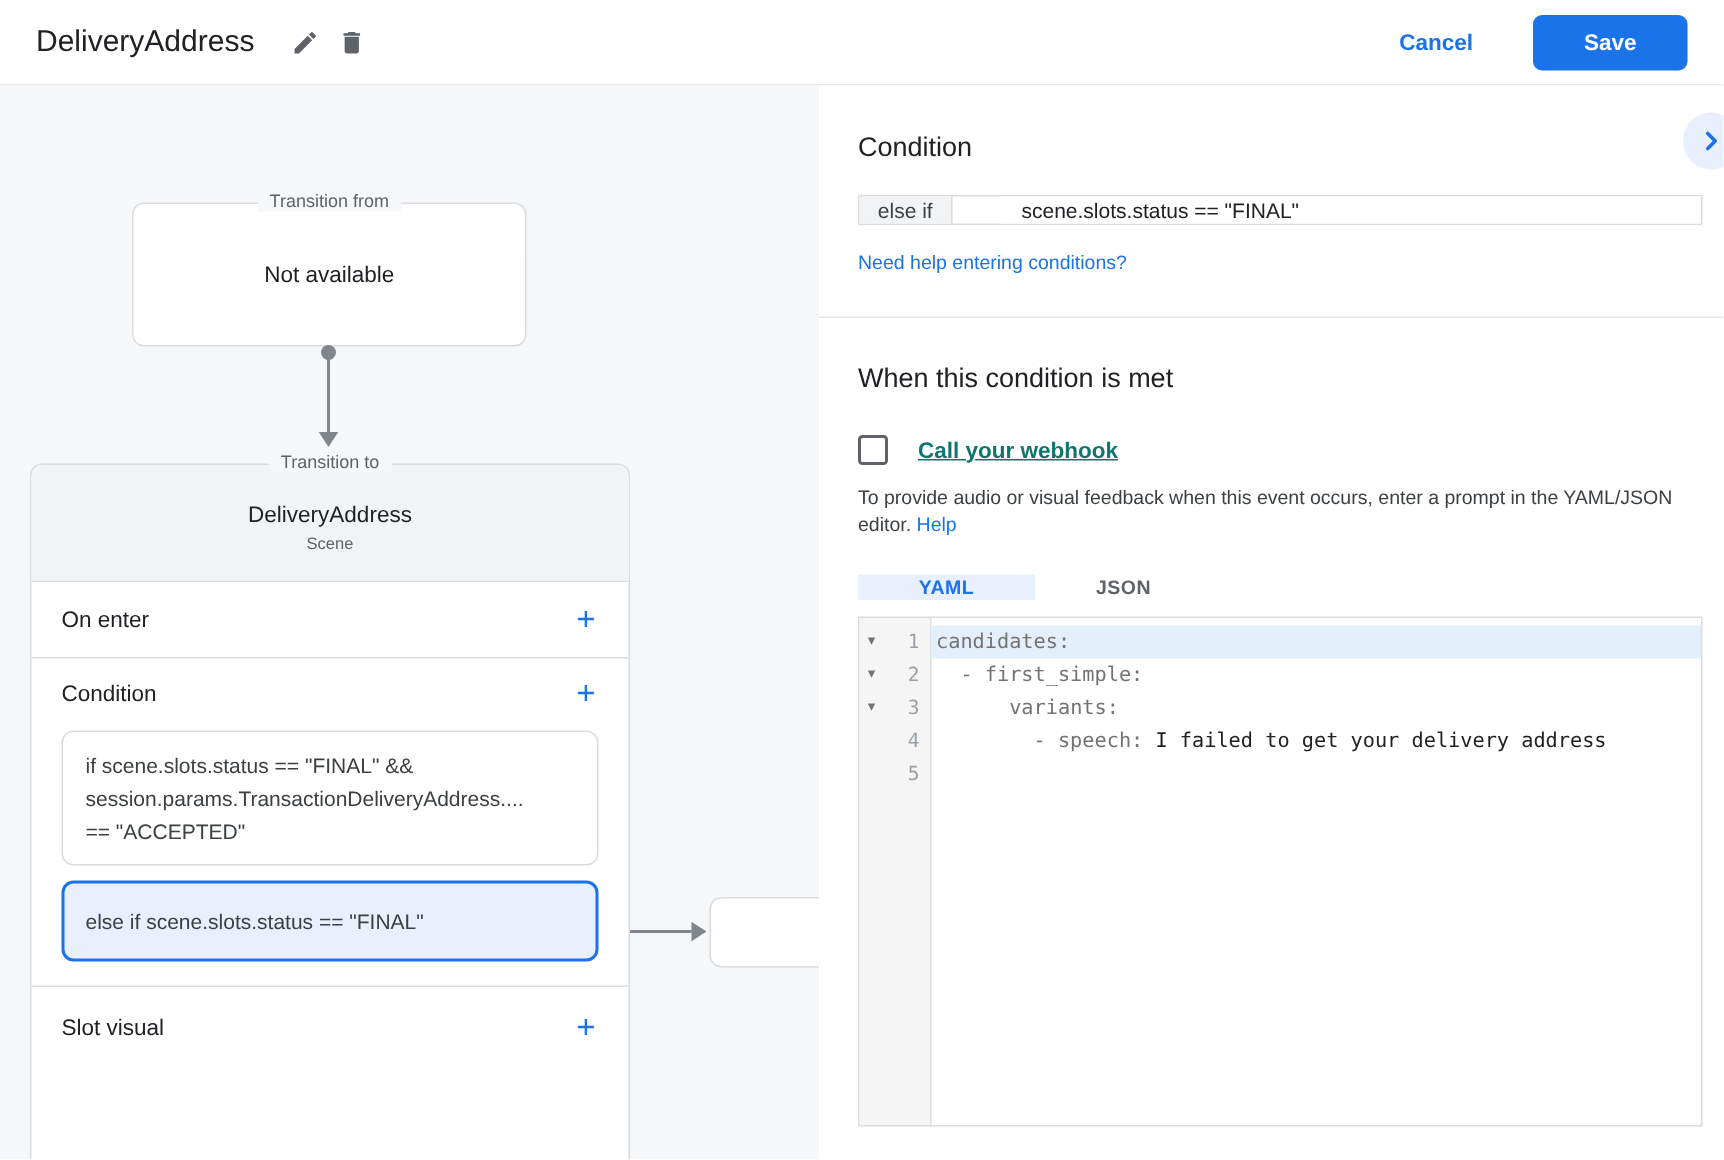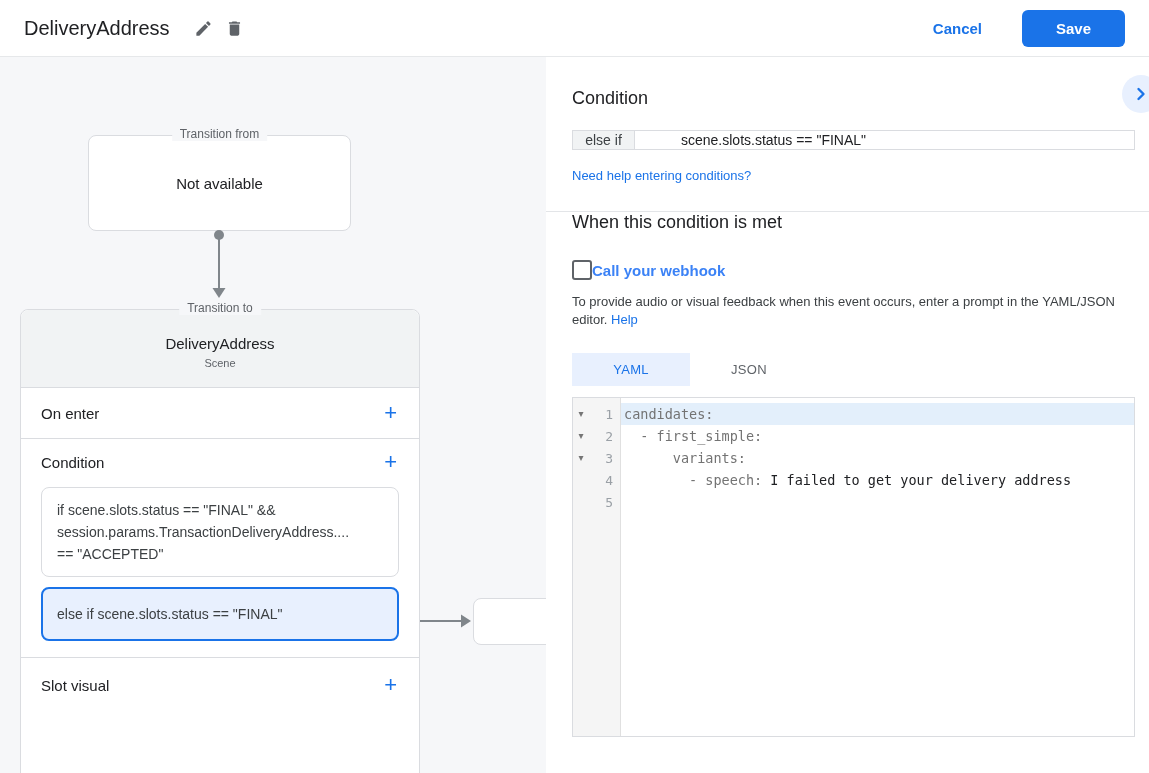--- a/index.html
+++ b/index.html
@@ -51,33 +51,33 @@
 
   .cond-row { display:flex; margin-top:21px; height:20px; border:1px solid #dadce0; background:#fff;gap:32px; }
   .cond-prefix { flex:0 0 62px; background:#f1f3f4; border-right:1px solid #dadce0; display:flex; align-items:center; justify-content:center; font-size:14px; color:#3c4043; }
   .cond-input { flex:1; border:none; outline:none; font-size:14px; color:#202124; padding:0 14px; font-family:inherit; background:#fff; }
 
   .link { color:#1a73e8; font-size:13px; text-decoration:none; cursor:pointer; }
   .help-link-row { margin-top:16px; }
 
   .panel-divider { height:1px; background:#e3e5e8; margin:27px -14px 0 -26px; }
 
-  .section-heading { font-size:18px; font-weight:400; color:#202124; }
+  .section-heading { font-size:18px; font-weight:400; color:#202124; margin-top:30px; }
 
   .check-row { display:flex; align-items:center; margin-top:27px; }
   .checkbox { width:20px; height:20px; border-radius:3px; flex:0 0 20px; cursor:pointer; display:flex; align-items:center; justify-content:center; }
   .checkbox.unchecked { border:2px solid #5f6368; background:#fff; }
   .checkbox.checked { background:#1a73e8; border:2px solid #1a73e8; }
-  .check-label { font-size:15px; font-weight:bold; color:#3b82f6; margin-left:0; }
+  .check-label { font-size:15px; font-weight:bold; color:#0f766e; margin-left:20px;text-decoration:underline; }
   .lang-badge { margin-left:16px; background:#f3e8fd; color:#8430ce; font-size:11px; font-weight:bold; letter-spacing:0.4px; padding:4px 9px; border-radius:2px; }
 
   .note { margin-top:13px; font-size:13px; color:#3c4043; line-height:18px; max-width:575px; }
 
   .tabs { display:flex; margin-top:24px; }
-  .tab { width:118px; height:33px; display:flex; align-items:center; justify-content:center; font-size:13px; font-weight:normal; letter-spacing:0.3px; color:#5f6368; cursor:pointer; }
+  .tab { width:118px; height:17px; display:flex; align-items:center; justify-content:center; font-size:13px; font-weight:bold; letter-spacing:0.3px; color:#5f6368; cursor:pointer; }
   .tab.active { background:#e8f0fe; color:#1a73e8; }
 
   
   .editor { margin-top:11px; border:1px solid #dadce0; height:340px; display:flex; background:#fff; overflow:hidden; }
   .gutter { flex:0 0 48px; background:#f5f5f5; border-right:1px solid #e0e0e0; padding-top:5px; }
   .gut-row { height:22px; display:flex; align-items:center; }
   .fold { width:16px; text-align:center; font-size:10px; color:#757575; cursor:pointer; line-height:22px; }
   .lnum { flex:1; text-align:right; padding-right:7px; font-family:"DejaVu Sans Mono", monospace; font-size:13px; color:#9aa0a6; }
   .code { flex:1; padding-top:5px; cursor:text; overflow:hidden; }
   .code-row { height:22px; line-height:22px; font-family:"DejaVu Sans Mono", monospace; font-size:13.5px; white-space:pre; padding-left:3px; }

